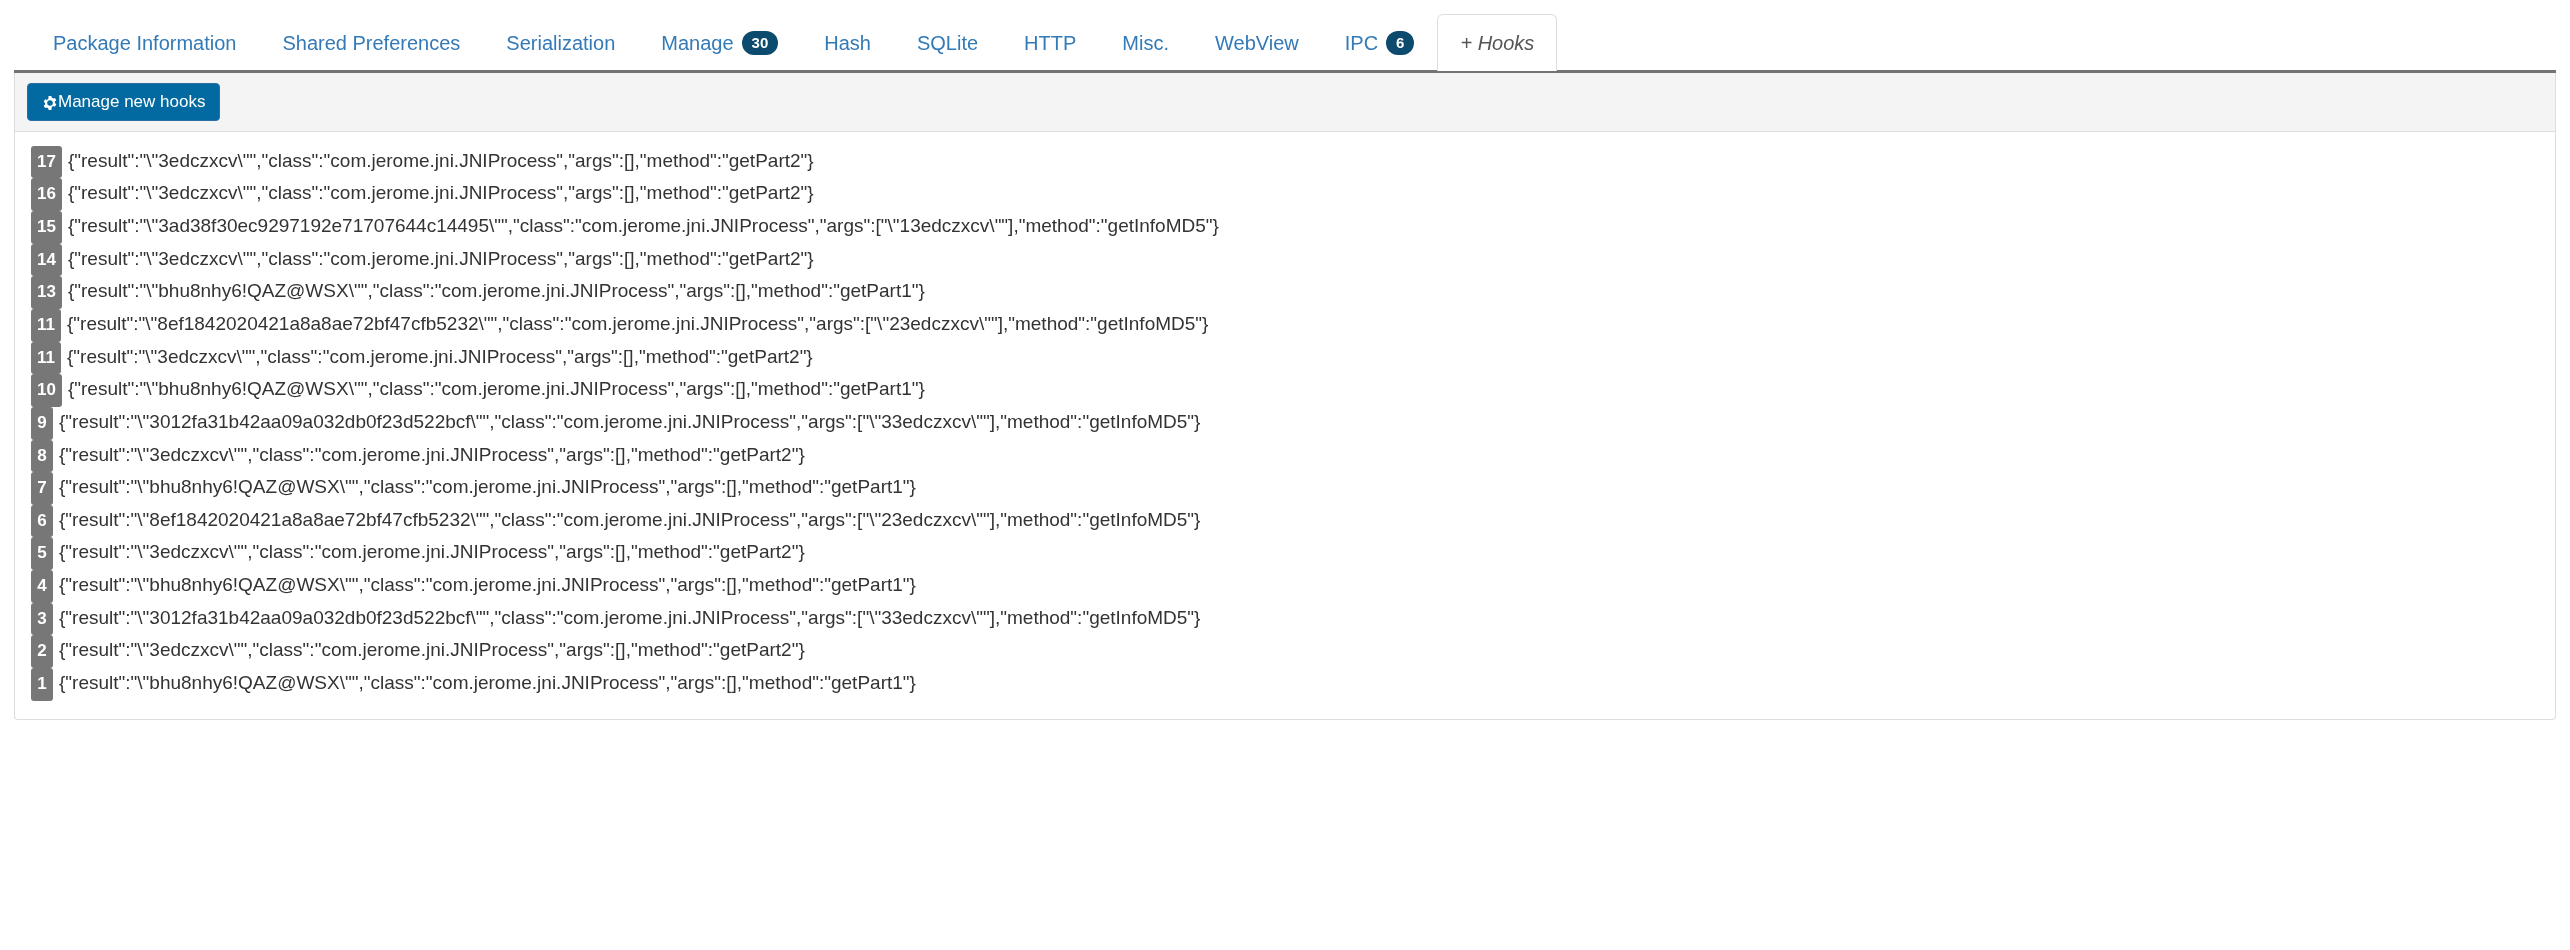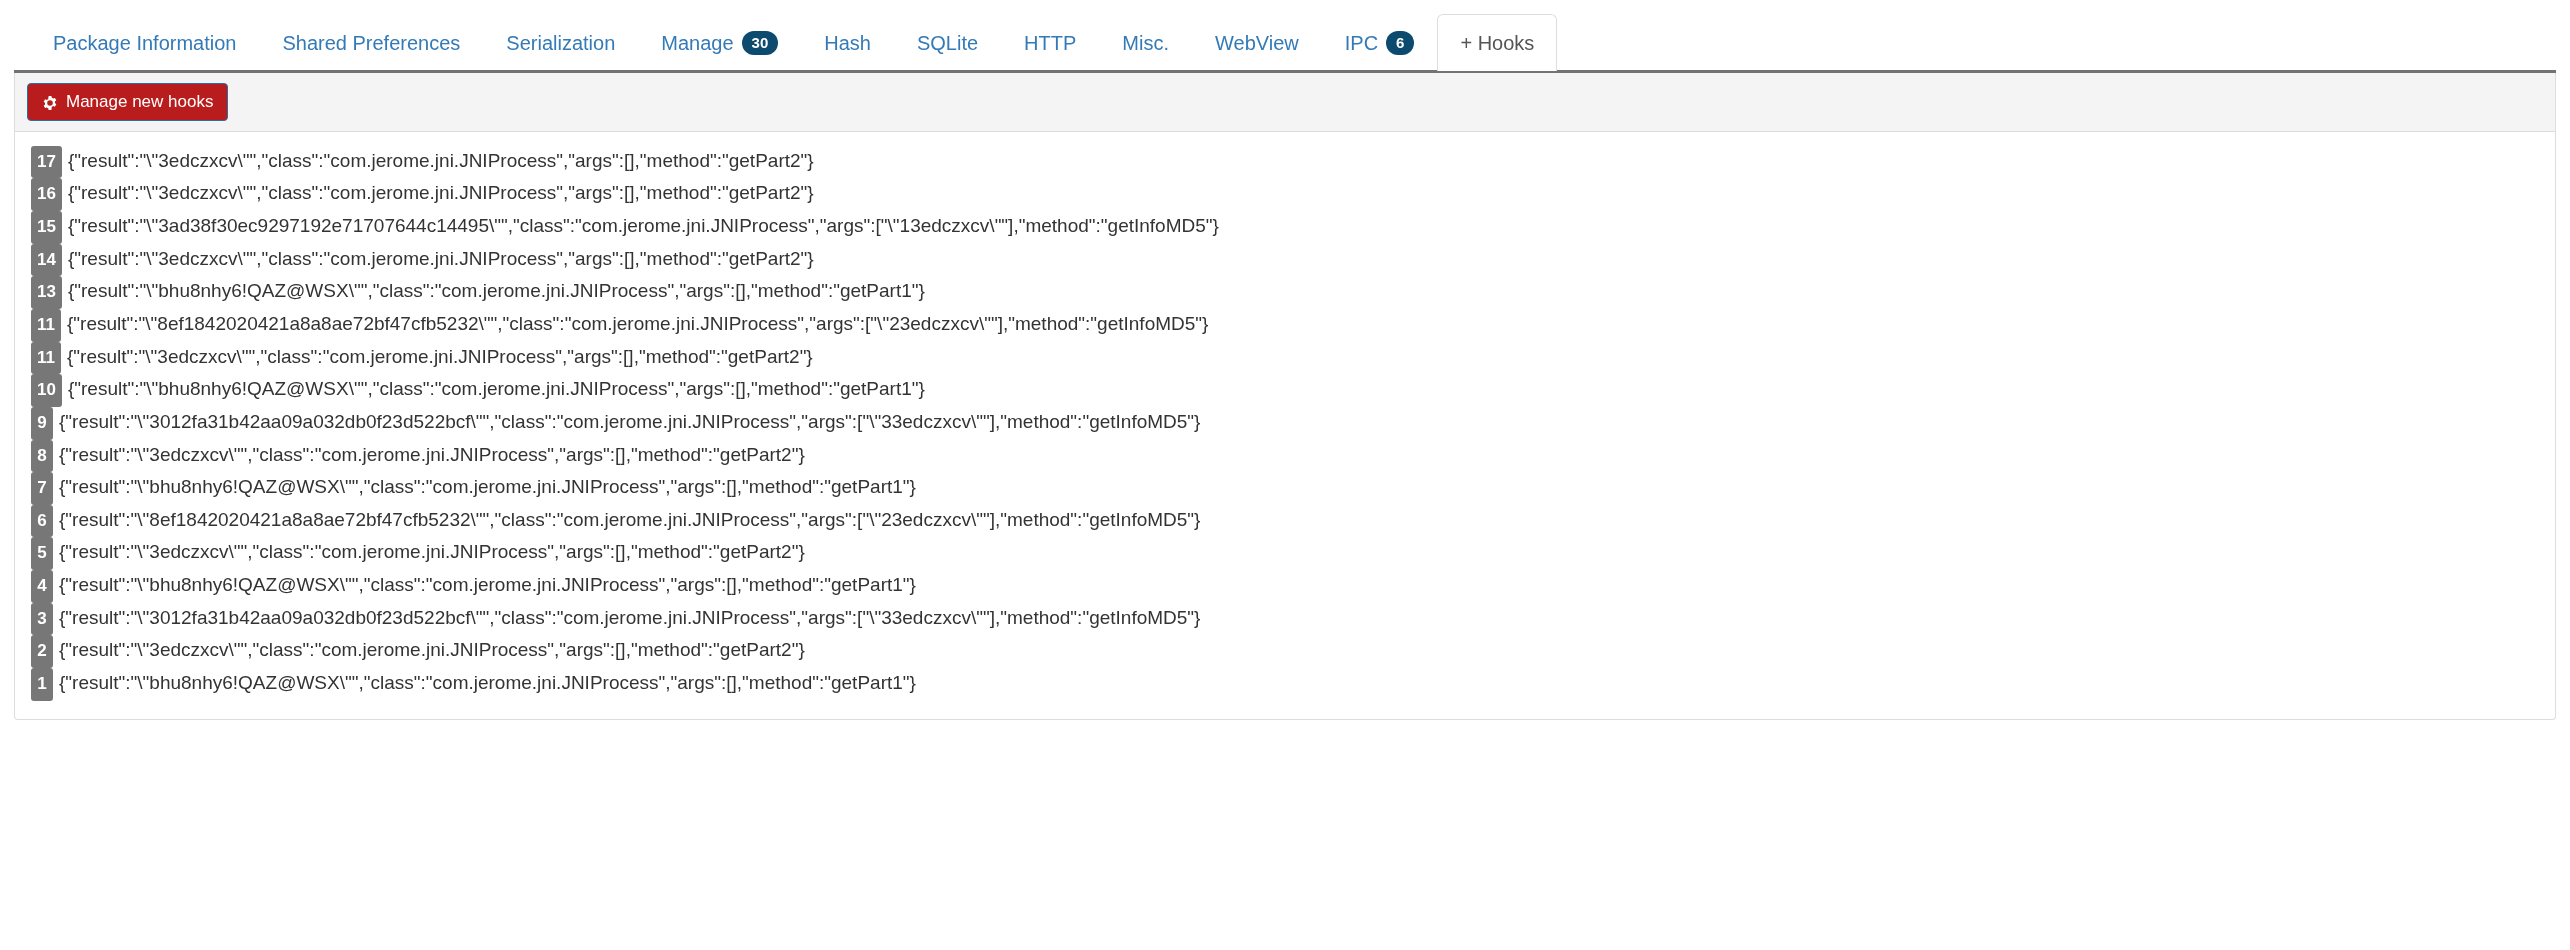--- a/index.html
+++ b/index.html
@@ -35,20 +35,21 @@
     border-top-right-radius: 6px;
     margin-bottom: -1px;
     white-space: nowrap;
     font-size: 20px;
     line-height: 1.4;
   }
   .tab.active {
     color: #555;
     background: #fff;
     border-color: #ddd #ddd #fff #ddd;
+    font-style: italic;
   }
   .tab .badge {
     display: inline-block;
     min-width: 24px;
     padding: 3px 10px;
     margin-left: 8px;
     font-size: 15px;
     font-weight: 700;
     color: #fff;
     text-align: center;
@@ -63,22 +64,21 @@
     background: #fff;
   }
   .panel-toolbar {
     background: #f4f4f4;
     border-bottom: 1px solid #ddd;
     padding: 10px 12px;
   }
   .btn-primary {
     display: inline-flex;
     align-items: center;
-    gap: 8px;
-    background: #b91c1c;
+    background: #0369a1;
     color: #fff;
     border: 1px solid #2e6da4;
     border-radius: 4px;
     padding: 6px 14px;
     font-size: 17px;
     line-height: 1.4;
     cursor: pointer;
   }
   .gear {
     display: inline-block;

